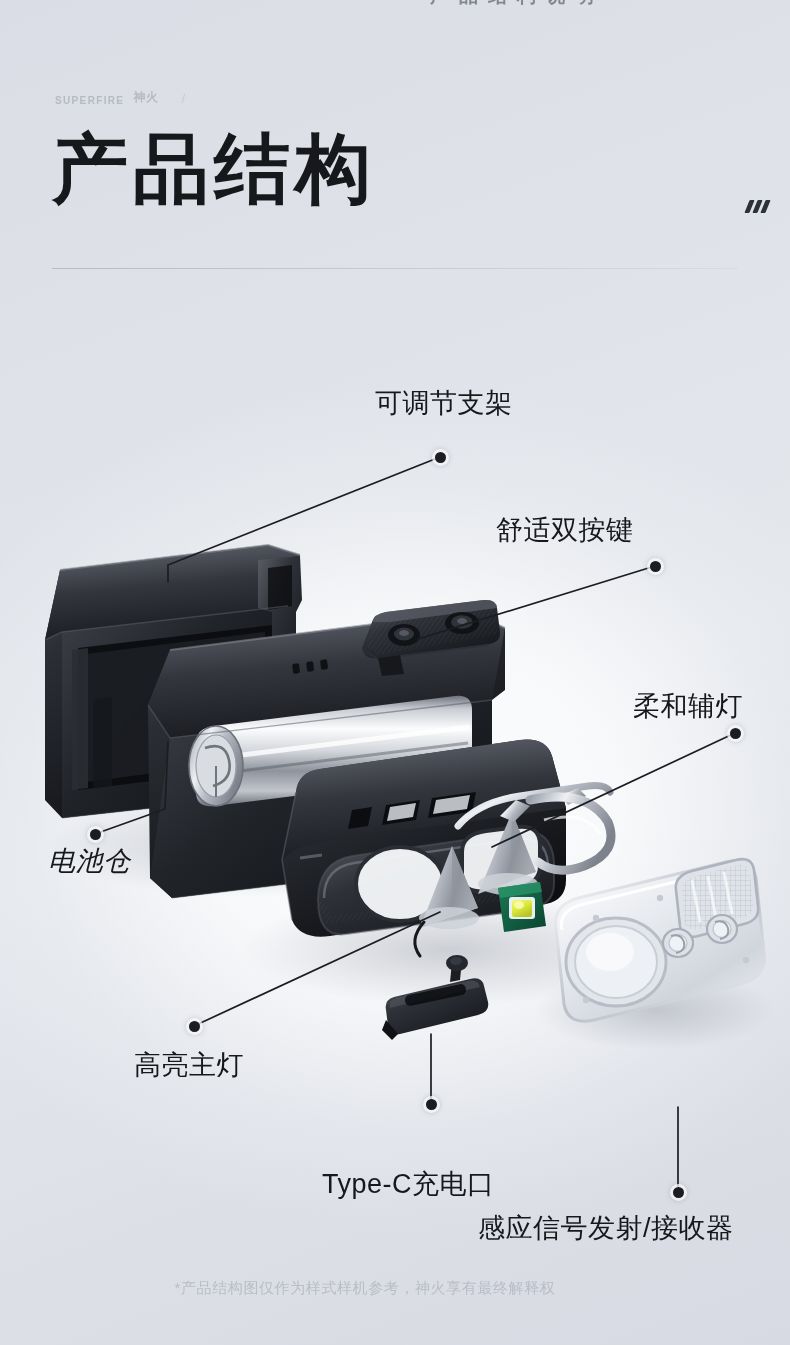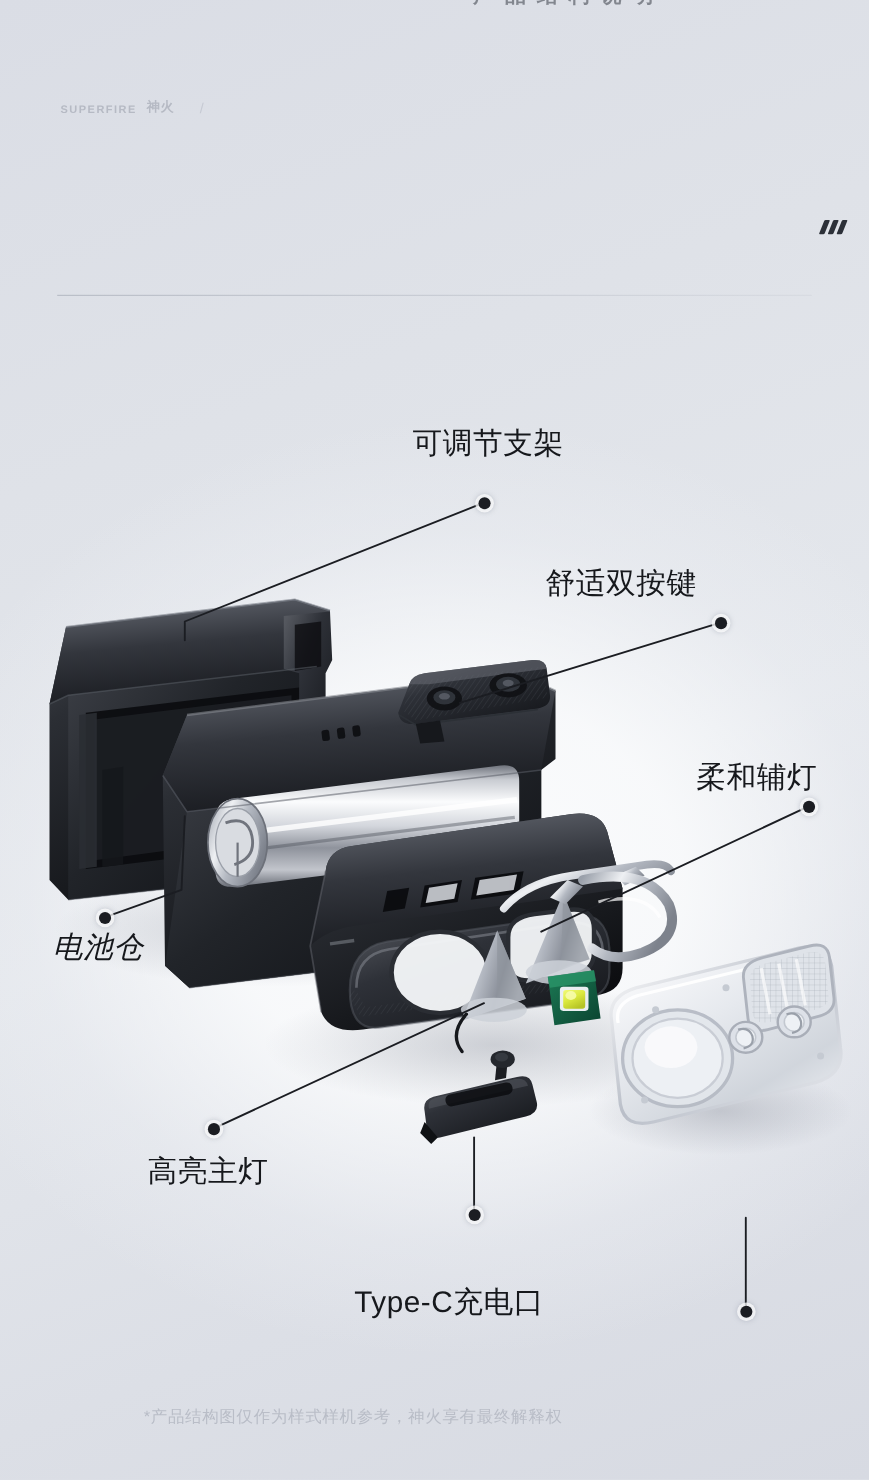--- a/index.html
+++ b/index.html
@@ -63,40 +63,41 @@
   }
   .dot{
     position:absolute;width:11px;height:11px;border-radius:50%;
     background:#1b1d22;
     box-shadow:0 0 0 3px rgba(255,255,255,.72),0 0 5px 3px rgba(120,128,145,.35);
   }
   svg.leaders{position:absolute;left:0;top:0;width:790px;height:1345px;pointer-events:none;}
   
   .foot{
     position:absolute;left:0;top:1279px;width:642px;text-align:center;
-    font-size:15px;color:#b9bdc7;letter-spacing:.6px;
+    font-size:15px;color:#b9bdc7;letter-spacing:.6px;padding-left:44px;
   }
   
   .art{position:absolute;left:0;top:0;width:790px;height:1345px;}
 </style>
 </head>
 <body>
 
 <div class="page">
 
   <div class="top-strip">
     <div class="ghost">产品结构说明</div>
   </div>
 
   <div class="brand">
     <span class="en">SUPERFIRE</span>
     <span class="cn">神火</span>
     <span class="slash">/</span>
   </div>
 
+  <div class="title">产品结构</div>
 
   <div class="deco">
     <i></i>
       <i></i>
       <i></i>
   </div>
 
   <div class="rule"></div>
 
   <svg class="art" viewBox="0 0 790 1345">
@@ -381,16 +382,17 @@
   <div class="dot" style="left:189px;top:1021px;"></div>
   <div class="dot" style="left:426px;top:1099px;"></div>
   <div class="dot" style="left:673px;top:1187px;"></div>
 
   <div class="lbl" style="left:375px;top:385px;">可调节支架</div>
   <div class="lbl" style="left:496px;top:512px;">舒适双按键</div>
   <div class="lbl" style="left:633px;top:688px;">柔和辅灯</div>
   <div class="lbl" style="left:48px;top:843px;font-style:italic;">电池仓</div>
   <div class="lbl" style="left:134px;top:1047px;font-family:Liberation Mono, monospace;">高亮主灯</div>
   <div class="lbl" style="left:322px;top:1166px;">Type-C充电口</div>
+  <div class="lbl" style="left:478px;top:1210px;">感应信号发射/接收器</div>
 
   <div class="foot">*产品结构图仅作为样式样机参考，神火享有最终解释权</div>
 
 </div>
 
 </body></html>

